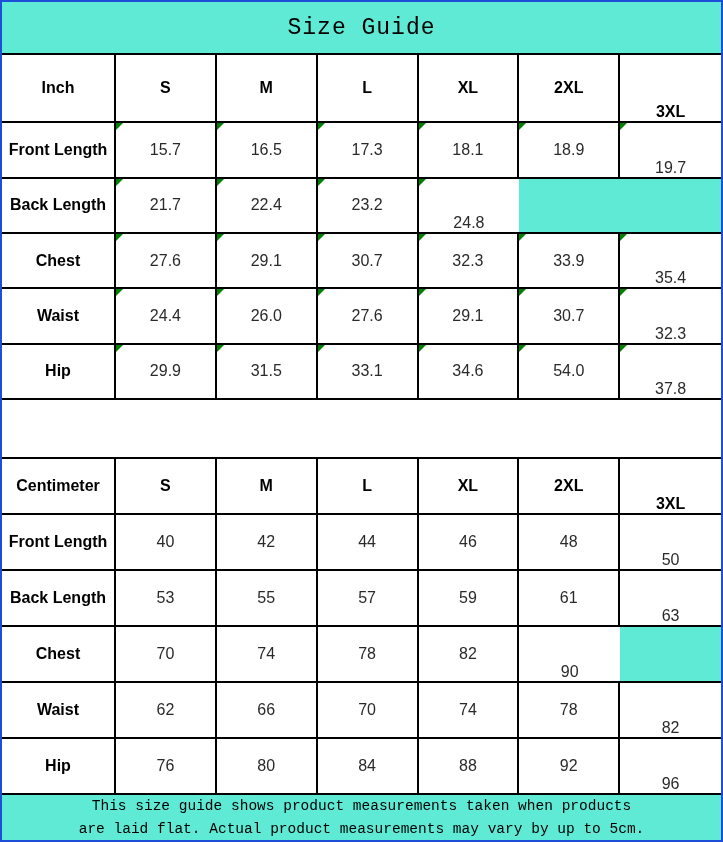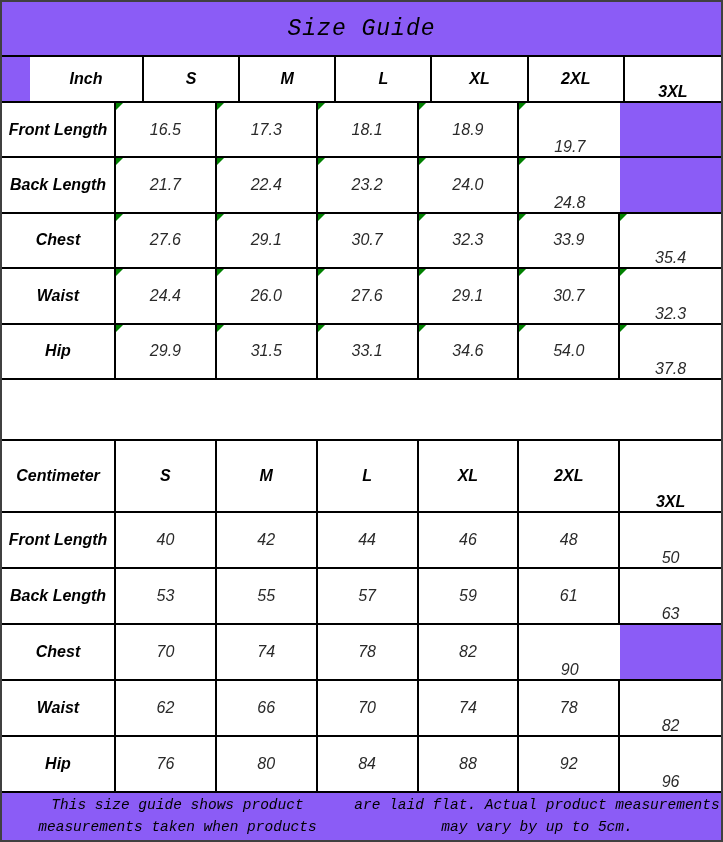--- a/index.html
+++ b/index.html
@@ -2,28 +2,27 @@
 <html style="--flag-green: #008000;"><head>
 <meta charset="utf-8">
 <style>
   * { box-sizing: border-box; margin: 0; padding: 0; }
   html, body { background: #ffffff; }
   body { width: 723px; }
 
   .page {
     width: 723px;
     height: 842px;
-    border: 2px solid #404040;
-    background: #8b5cf6;
+    border: 2px solid #1d4ed8;
+    background: #5eead4;
     color: #000;
     display: flex;
     flex-direction: column;
     font-family: "Liberation Sans", sans-serif;
     overflow: hidden;
-    font-style: italic;
   }
 
   .title-row {
     height: 55px;
     border-bottom: 2px solid #000;
     display: flex;
     align-items: center;
     justify-content: center;
     font-family: "Liberation Mono", "DejaVu Sans Mono", monospace;
     font-size: 23px;
@@ -32,23 +31,23 @@
   }
 
   .size-table { width: 100%; }
 
   .trow {
     display: grid;
     grid-template-columns: 114px repeat(6, 1fr);
     border-bottom: 2px solid #000;
     width: 100%;
   }
-  .t-inch .trow.header { height: 46px; padding-left: 28px; }
+  .t-inch .trow.header { height: 68px; }
   .t-inch .trow.data   { height: 55.4px; }
-  .t-cm   .trow.header { height: 72px; }
+  .t-cm   .trow.header { height: 56px; }
   .t-cm   .trow.data   { height: 56px; }
 
   .cell {
     position: relative;
     display: flex;
     align-items: center;
     justify-content: center;
     border-right: 2px solid #000;
     background: #fff;
   }
@@ -78,20 +77,21 @@
 
   .gap-row {
     height: 61px;
     border-bottom: 2px solid #000;
     background: #fff;
   }
 
   .footer {
     flex: 1;
     display: flex;
+    flex-direction: column;
     align-items: center;
     justify-content: center;
     text-align: center;
     font-family: "Liberation Mono", "DejaVu Sans Mono", monospace;
     font-size: 14.5px;
     line-height: 1.55;
     color: #000;
   }
 </style>
 </head>
@@ -123,20 +123,24 @@
         <div class="cell size">
           <span class="txt">3XL</span>
         </div>
       </div>
       <div class="trow data">
         <div class="cell label">
           <span class="txt">Front Length</span>
         </div>
         <div class="cell value">
           <span class="flag"></span>
+          <span class="txt">15.7</span>
+        </div>
+        <div class="cell value">
+          <span class="flag"></span>
           <span class="txt">16.5</span>
         </div>
         <div class="cell value">
           <span class="flag"></span>
           <span class="txt">17.3</span>
         </div>
         <div class="cell value">
           <span class="flag"></span>
           <span class="txt">18.1</span>
         </div>
@@ -157,24 +161,20 @@
           <span class="flag"></span>
           <span class="txt">21.7</span>
         </div>
         <div class="cell value">
           <span class="flag"></span>
           <span class="txt">22.4</span>
         </div>
         <div class="cell value">
           <span class="flag"></span>
           <span class="txt">23.2</span>
-        </div>
-        <div class="cell value">
-          <span class="flag"></span>
-          <span class="txt">24.0</span>
         </div>
         <div class="cell value">
           <span class="flag"></span>
           <span class="txt">24.8</span>
         </div>
       </div>
       <div class="trow data">
         <div class="cell label">
           <span class="txt">Chest</span>
         </div>

